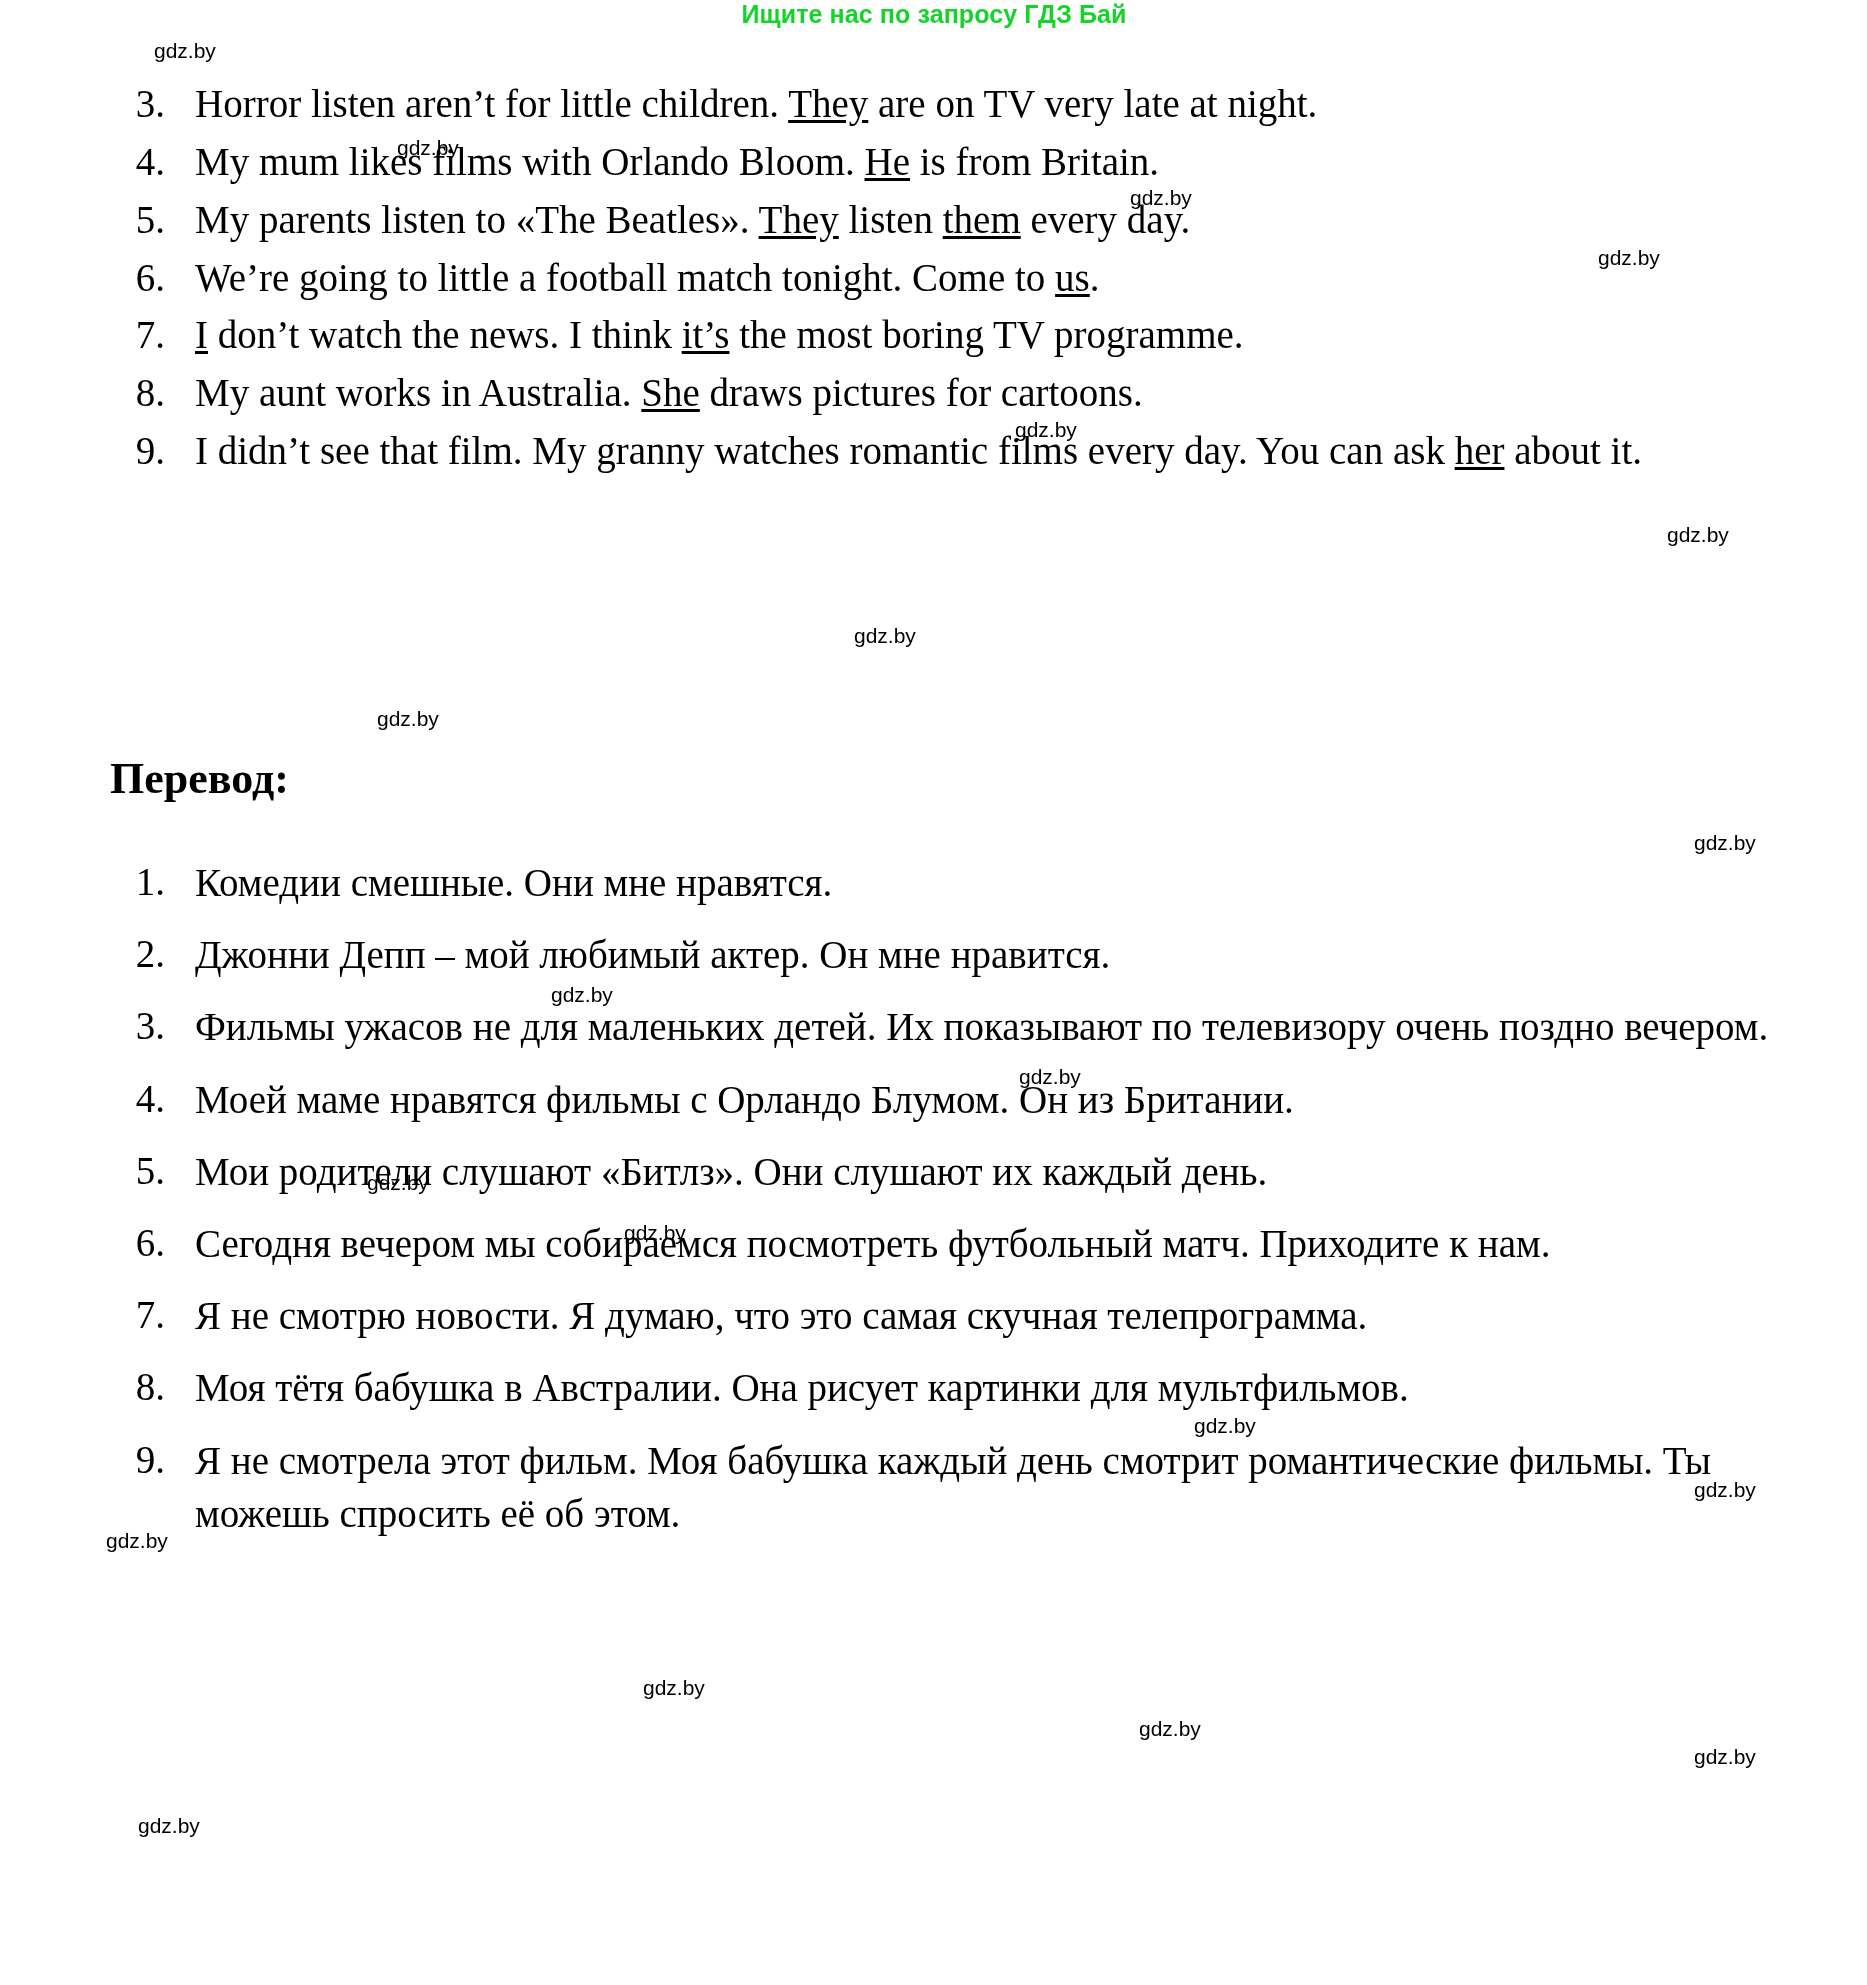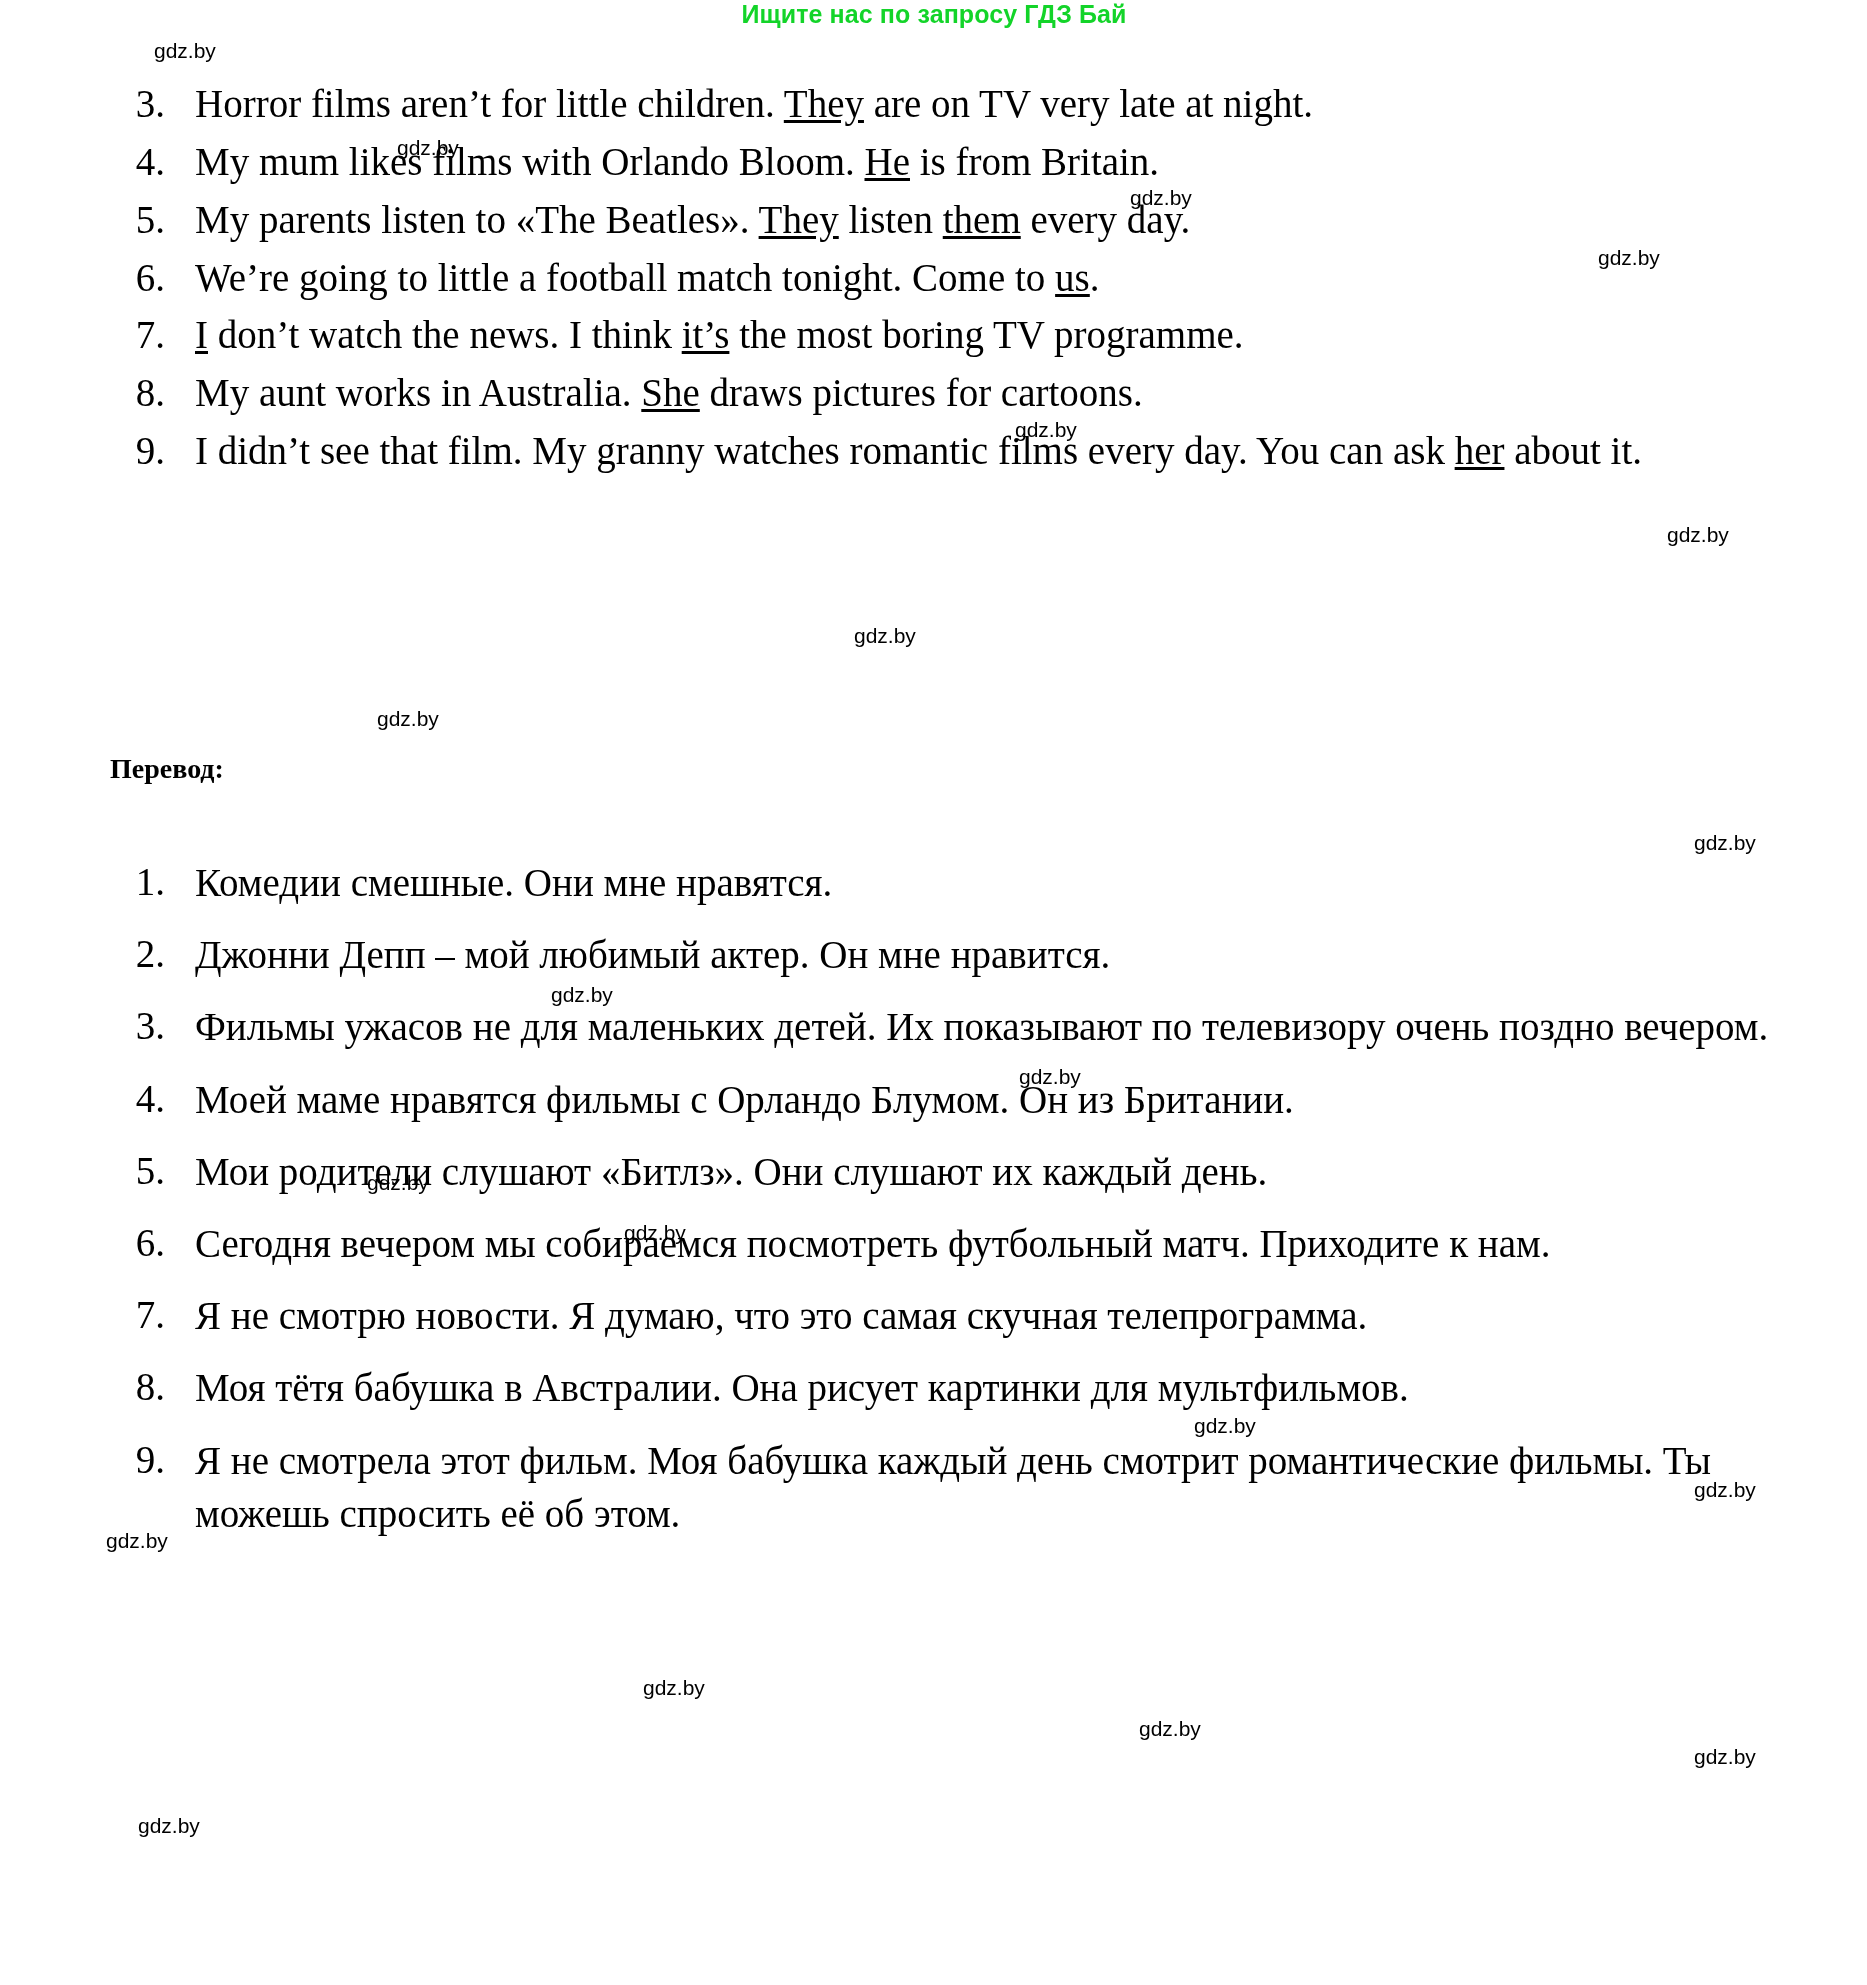--- a/index.html
+++ b/index.html
@@ -90,21 +90,21 @@
   }
   #eng-block .li-num { font-size: 39px; }
   #eng-block .li-body { font-size: 39px; }
   #eng-block > ol > li { margin-bottom: 6.4px; }
 
   
   #perevod-heading {
     position: absolute;
     left: 110px;
     top: 753px;
-    font-size: 28px;
+    font-size: 44px;
     font-weight: 700;
   }
 
   
   #rus-block {
     position: absolute;
     left: 77px;
     top: 856px;
     width: 1726px;
   }
@@ -139,21 +139,21 @@
       <div class="wm" style="left: 643px; top: 1676px;">gdz.by</div>
       <div class="wm" style="left: 1139px; top: 1717px;">gdz.by</div>
       <div class="wm" style="left: 1694px; top: 1745px;">gdz.by</div>
       <div class="wm" style="left: 138px; top: 1814px;">gdz.by</div>
     </div>
 
   <div id="eng-block">
     <ol class="qlist" id="eng-list">
         <li>
           <span class="li-num">3.</span>
-          <div class="li-body"><span>Horror films aren’t for little children. </span><u class="u">They</u><span> are on TV very late at night.</span></div>
+          <div class="li-body"><span>Horror listen aren’t for little children. </span><u class="u">They</u><span> are on TV very late at night.</span></div>
         </li>
         <li>
           <span class="li-num">4.</span>
           <div class="li-body"><span>My mum likes films with Orlando Bloom. </span><u class="u">He</u><span> is from Britain.</span></div>
         </li>
         <li>
           <span class="li-num">5.</span>
           <div class="li-body"><span>My parents listen to «The Beatles». </span><u class="u">They</u><span> listen </span><u class="u">them</u><span> every day.</span></div>
         </li>
         <li>

